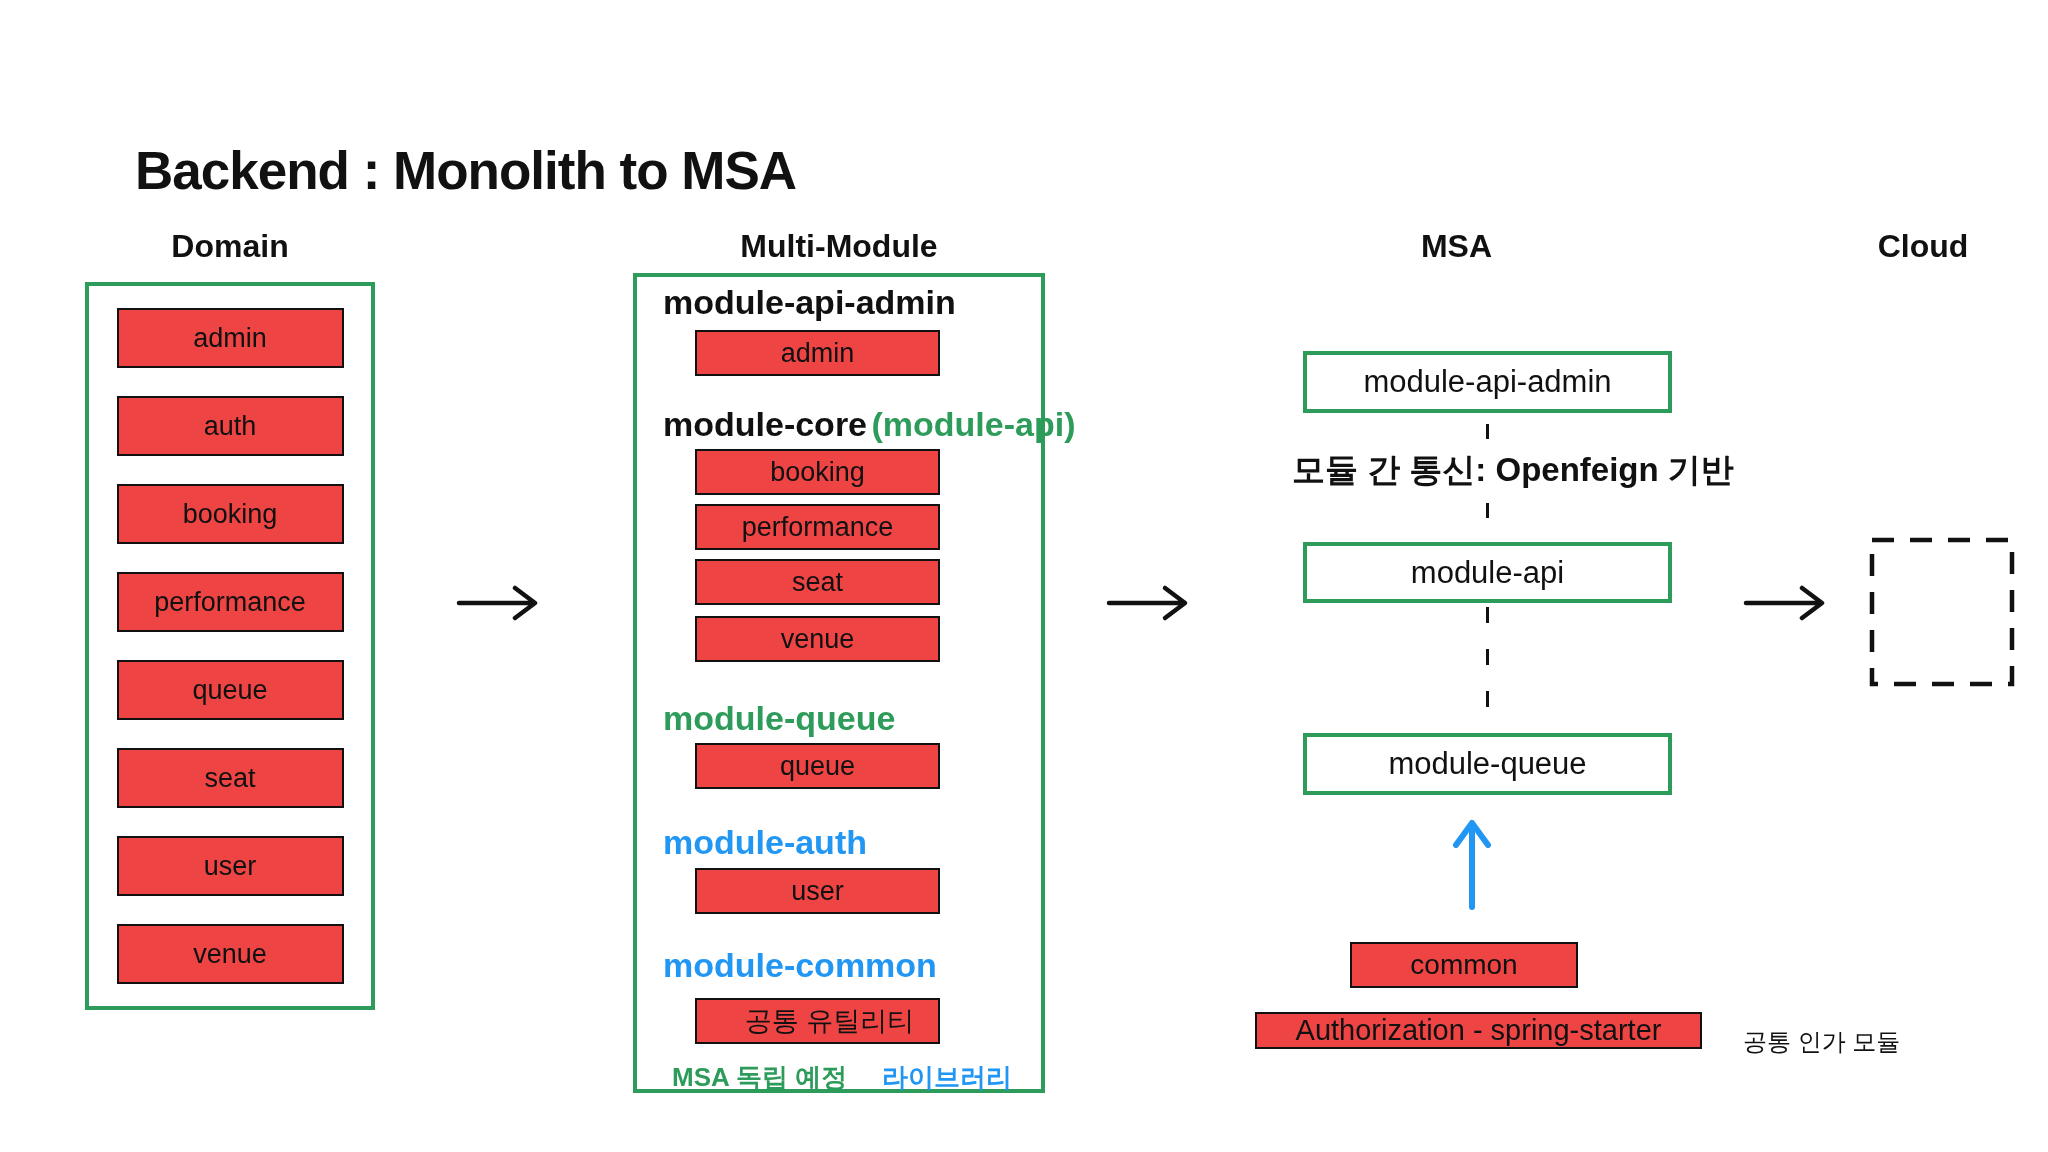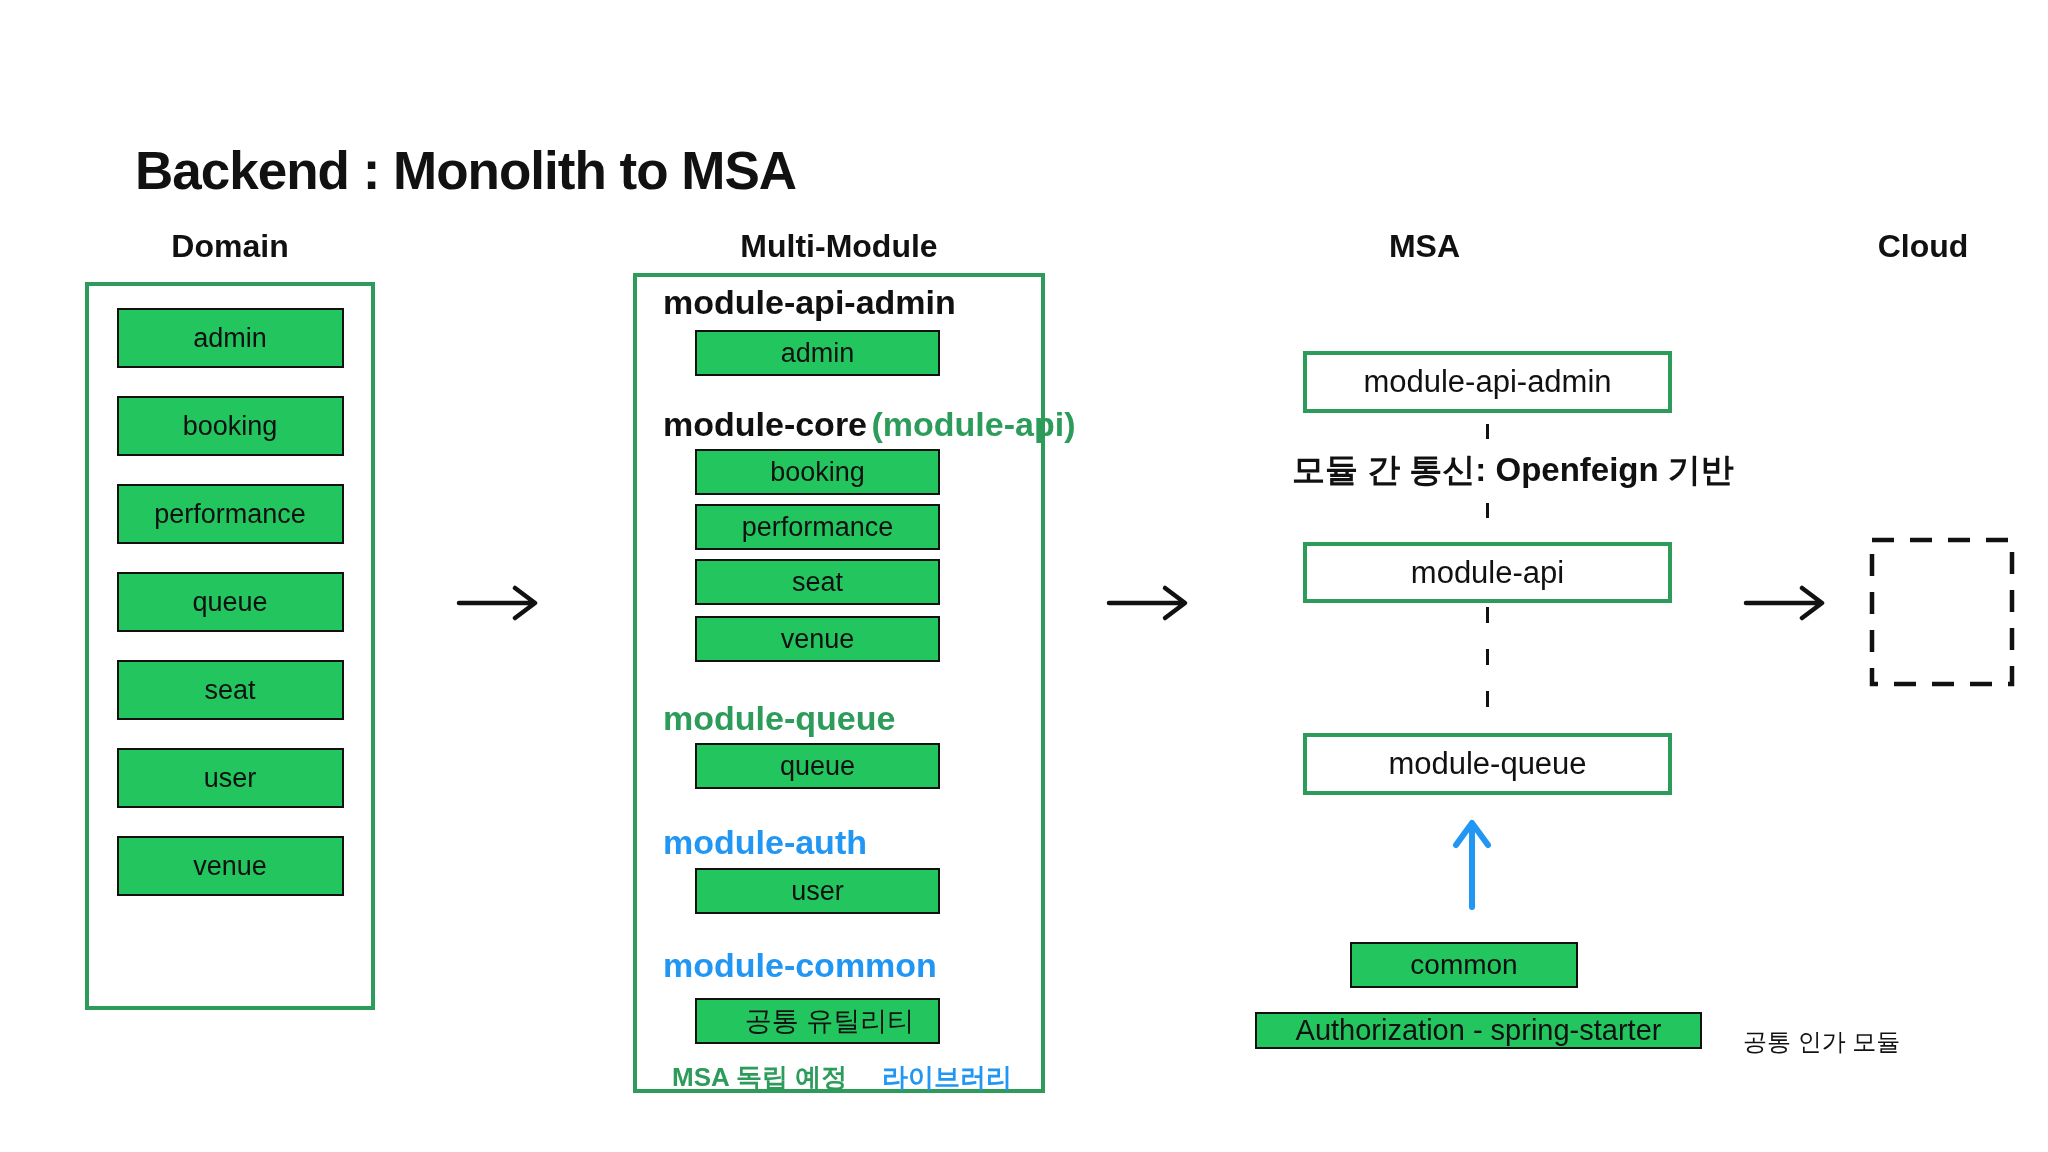--- a/index.html
+++ b/index.html
@@ -6,21 +6,21 @@
   * { margin:0; padding:0; box-sizing:border-box; }
   body { background:#fff; font-family:"Liberation Sans","DejaVu Sans",sans-serif; color:var(--ink); }
   #canvas { position:relative; width:2048px; height:1152px; background:#fff; overflow:hidden; }
 
   .abs { position:absolute; }
   .title { font-size:53px; font-weight:800; letter-spacing:-1px; white-space:nowrap; }
   .col-header { font-size:32px; font-weight:700; text-align:center; white-space:nowrap; }
 
   .gbox { border:4px solid var(--green); background:#fff; }
 
-  .bbox { border:2px solid var(--ink); background:#22c55e; display:flex; align-items:center; justify-content:center; white-space:nowrap; }
+  .bbox { border:2px solid var(--ink); background:#ef4444; display:flex; align-items:center; justify-content:center; white-space:nowrap; }
   .item-lg { width:227px; height:60px; font-size:27px; }
   .item-sm { width:245px; height:46px; font-size:27px; }
 
   #domain-box { display:flex; flex-direction:column; align-items:center; padding-top:22px; gap:28px; }
 
   .mm-label { font-size:34px; font-weight:700; white-space:nowrap; line-height:1; }
   .c-green { color:var(--green); }
   .c-blue  { color:var(--blue); }
   .mm-footer { font-size:26px; font-weight:700; white-space:nowrap; }
 
@@ -33,25 +33,26 @@
 </style>
 </head>
 <body>
 
 <div id="canvas">
 
   <div class="abs title" style="left:135px; top:140px;">Backend : Monolith to MSA</div>
 
   <div class="abs col-header" style="left:85px; top:228px; width:290px;">Domain</div>
   <div class="abs col-header" style="left:633px; top:228px; width:412px;">Multi-Module</div>
-  <div class="abs col-header" style="left:1240px; top:228px; width:369px;">MSA</div>
+  <div class="abs col-header" style="left:1272px; top:228px; width:369px;">MSA</div>
   <div class="abs col-header" style="left:1843px; top:228px; width:160px;">Cloud</div>
 
   <div id="domain-box" class="abs gbox" style="left:85px; top:282px; width:290px; height:728px;">
     <div class="bbox item-lg">admin</div>
+    <div class="bbox item-lg">auth</div>
     <div class="bbox item-lg">booking</div>
     <div class="bbox item-lg">performance</div>
     <div class="bbox item-lg">queue</div>
     <div class="bbox item-lg">seat</div>
     <div class="bbox item-lg">user</div>
     <div class="bbox item-lg">venue</div>
   </div>
 
   <svg class="abs" style="left:455px; top:583px;" width="92" height="40" viewBox="0 0 92 40">
     <path d="M4 20 H78 M60 5 L80 20 L60 35" fill="none" stroke="#111" stroke-width="4.5" stroke-linecap="round" stroke-linejoin="round"></path>

